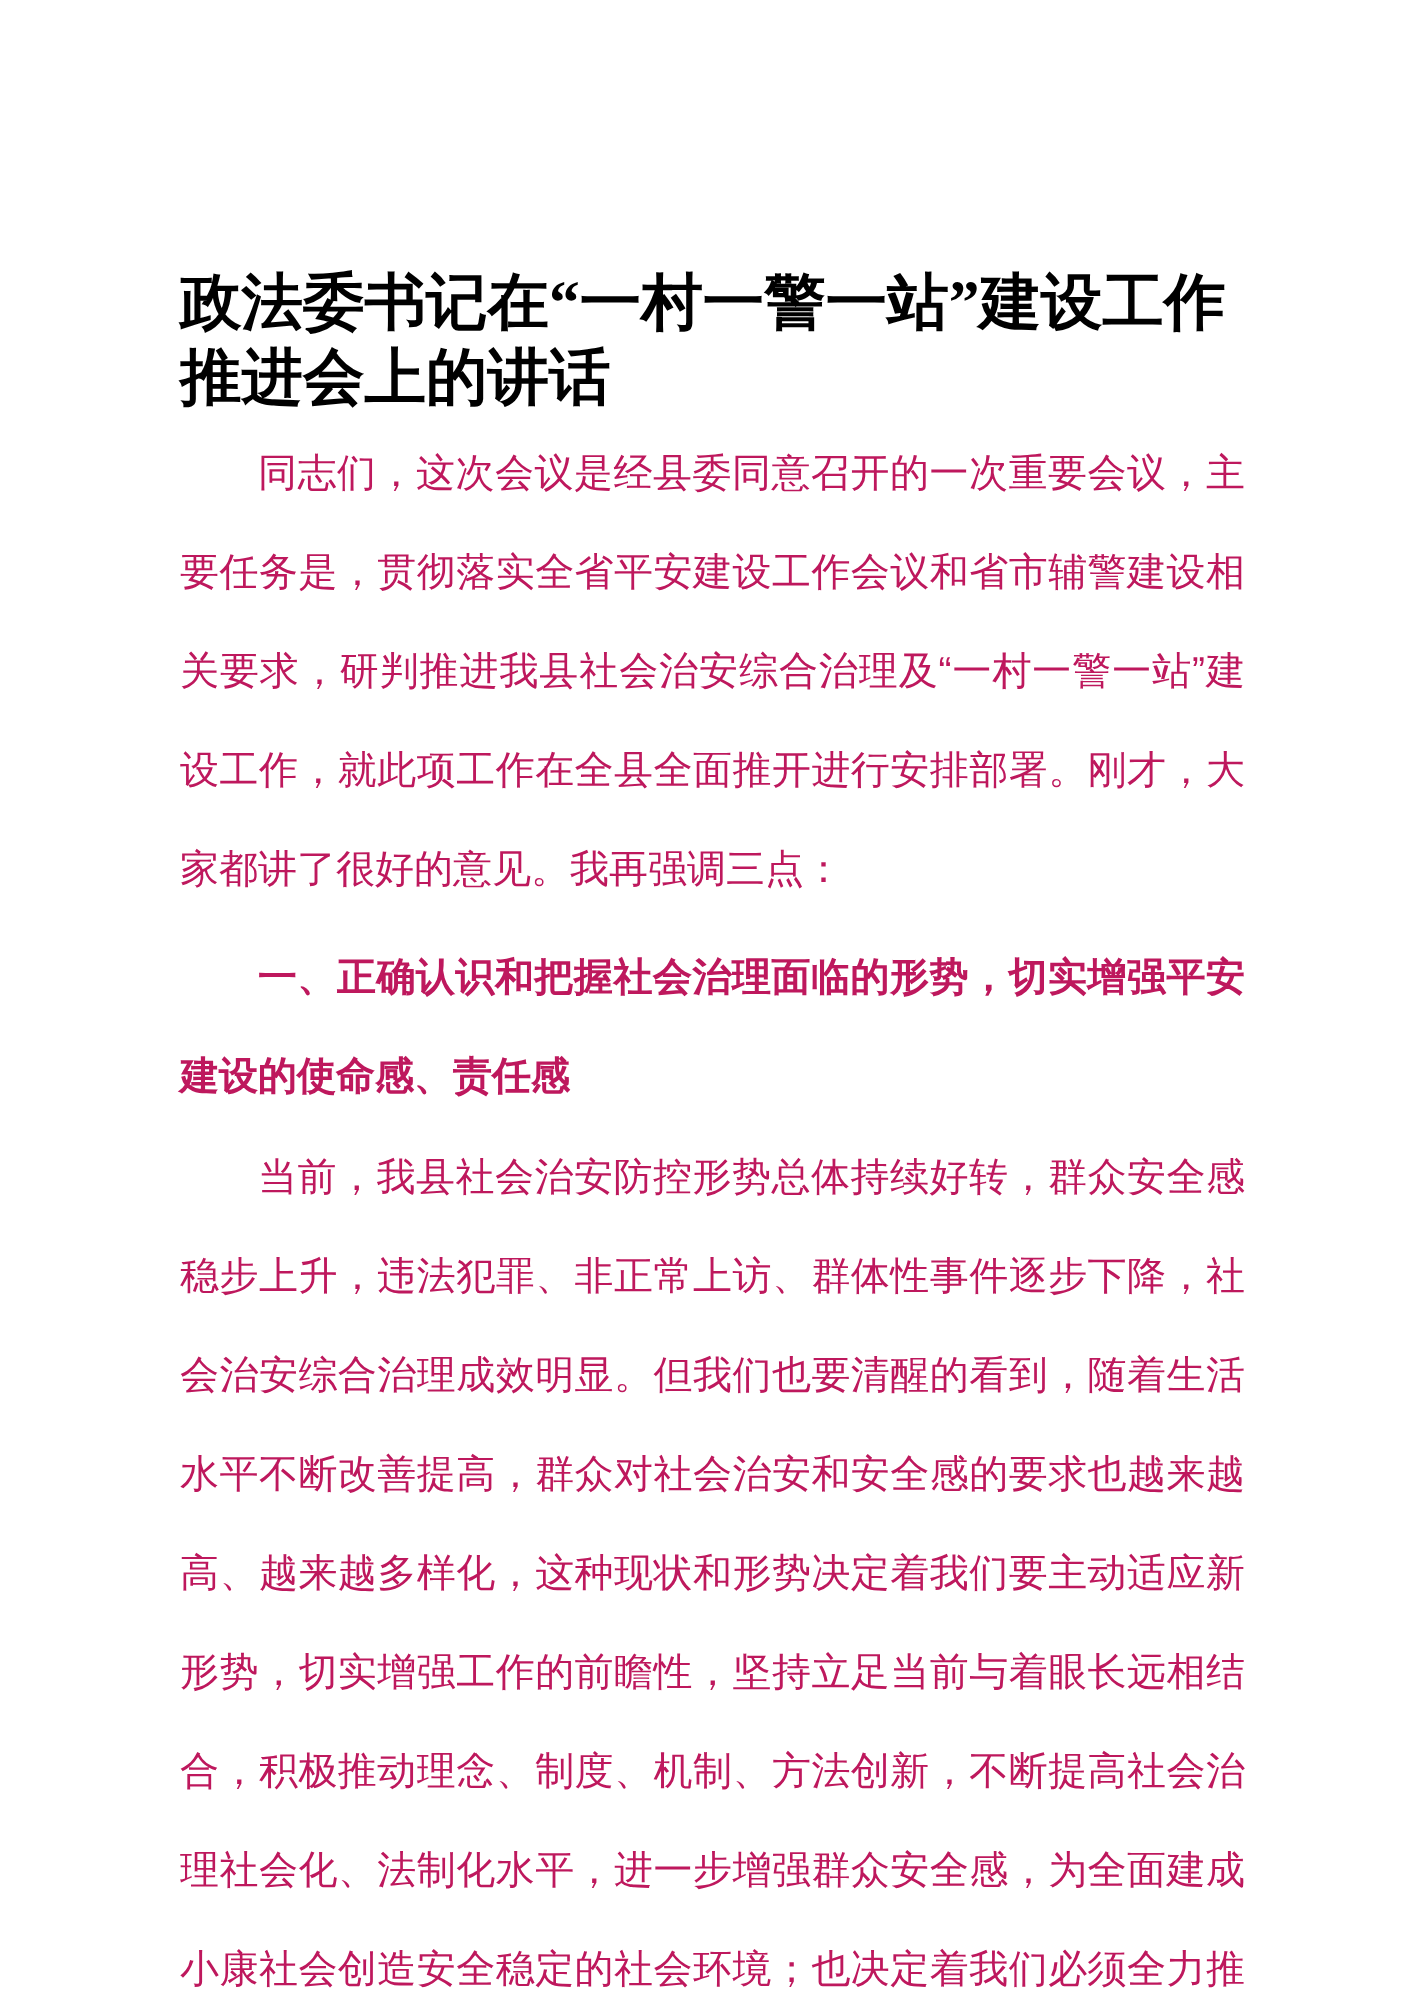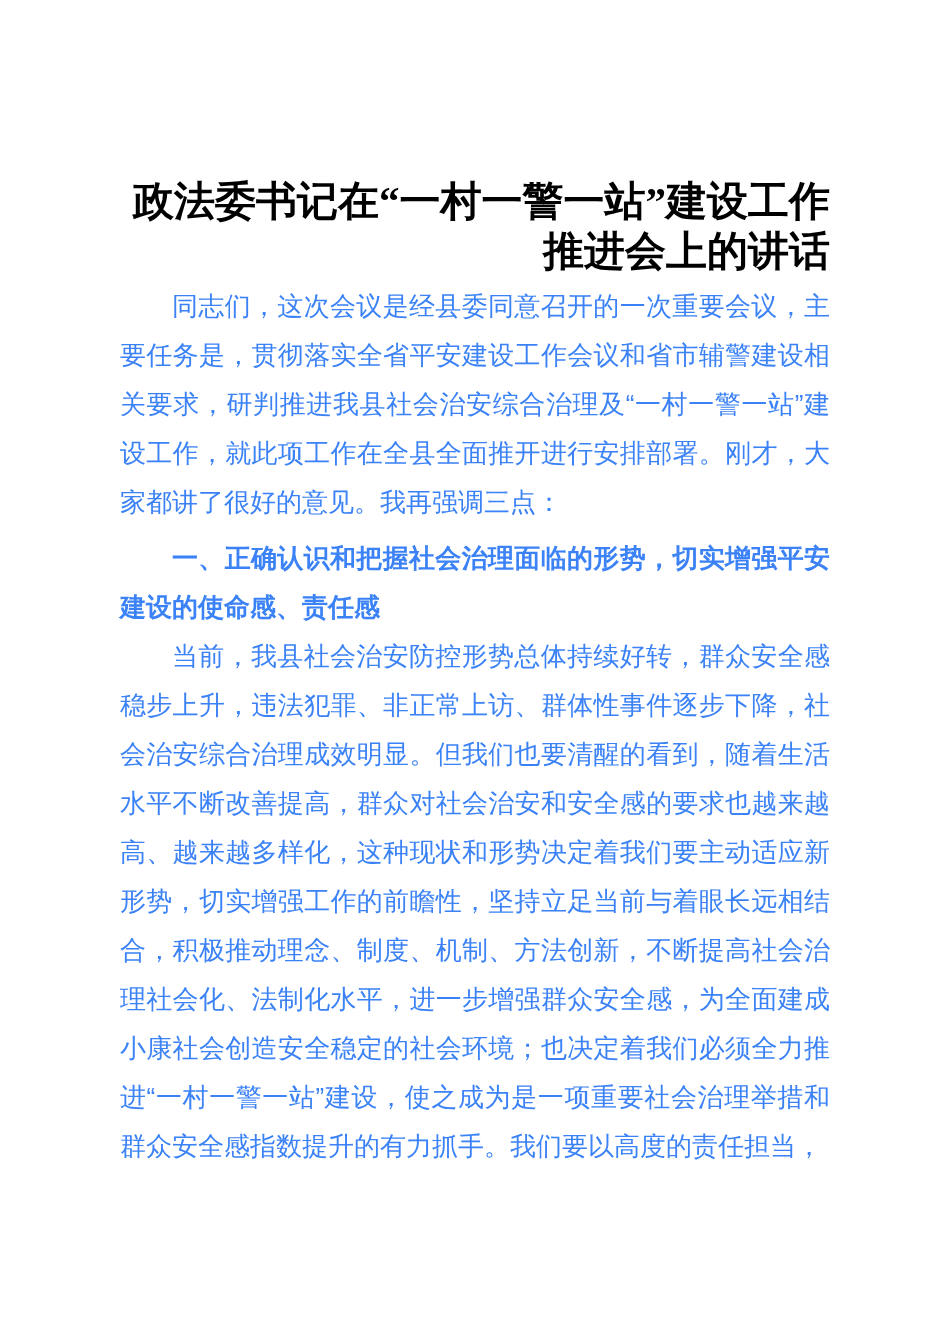--- a/index.html
+++ b/index.html
@@ -20,29 +20,29 @@
     left: 120px;
     top: 176px;
     width: 710px;
   }
   .doc-title {
     margin: 0 0 6px 0;
     font-family: "Liberation Serif", serif;
     font-weight: bold;
     font-size: 41px;
     line-height: 50px;
-    text-align: right;
+    text-align: left;
     color: #000000;
   }
   .para {
     margin: 0;
     font-family: "Liberation Sans", sans-serif;
     font-size: 26px;
-    line-height: 49px;
-    color: #3b82f6;
+    line-height: 66px;
+    color: #be185d;
     text-align: justify;
     text-indent: 2em;
     word-break: break-all;
   }
   .para.heading {
     font-weight: bold;
     margin-top: 7px;
     font-family: Liberation Serif, serif;
   }
 </style>

